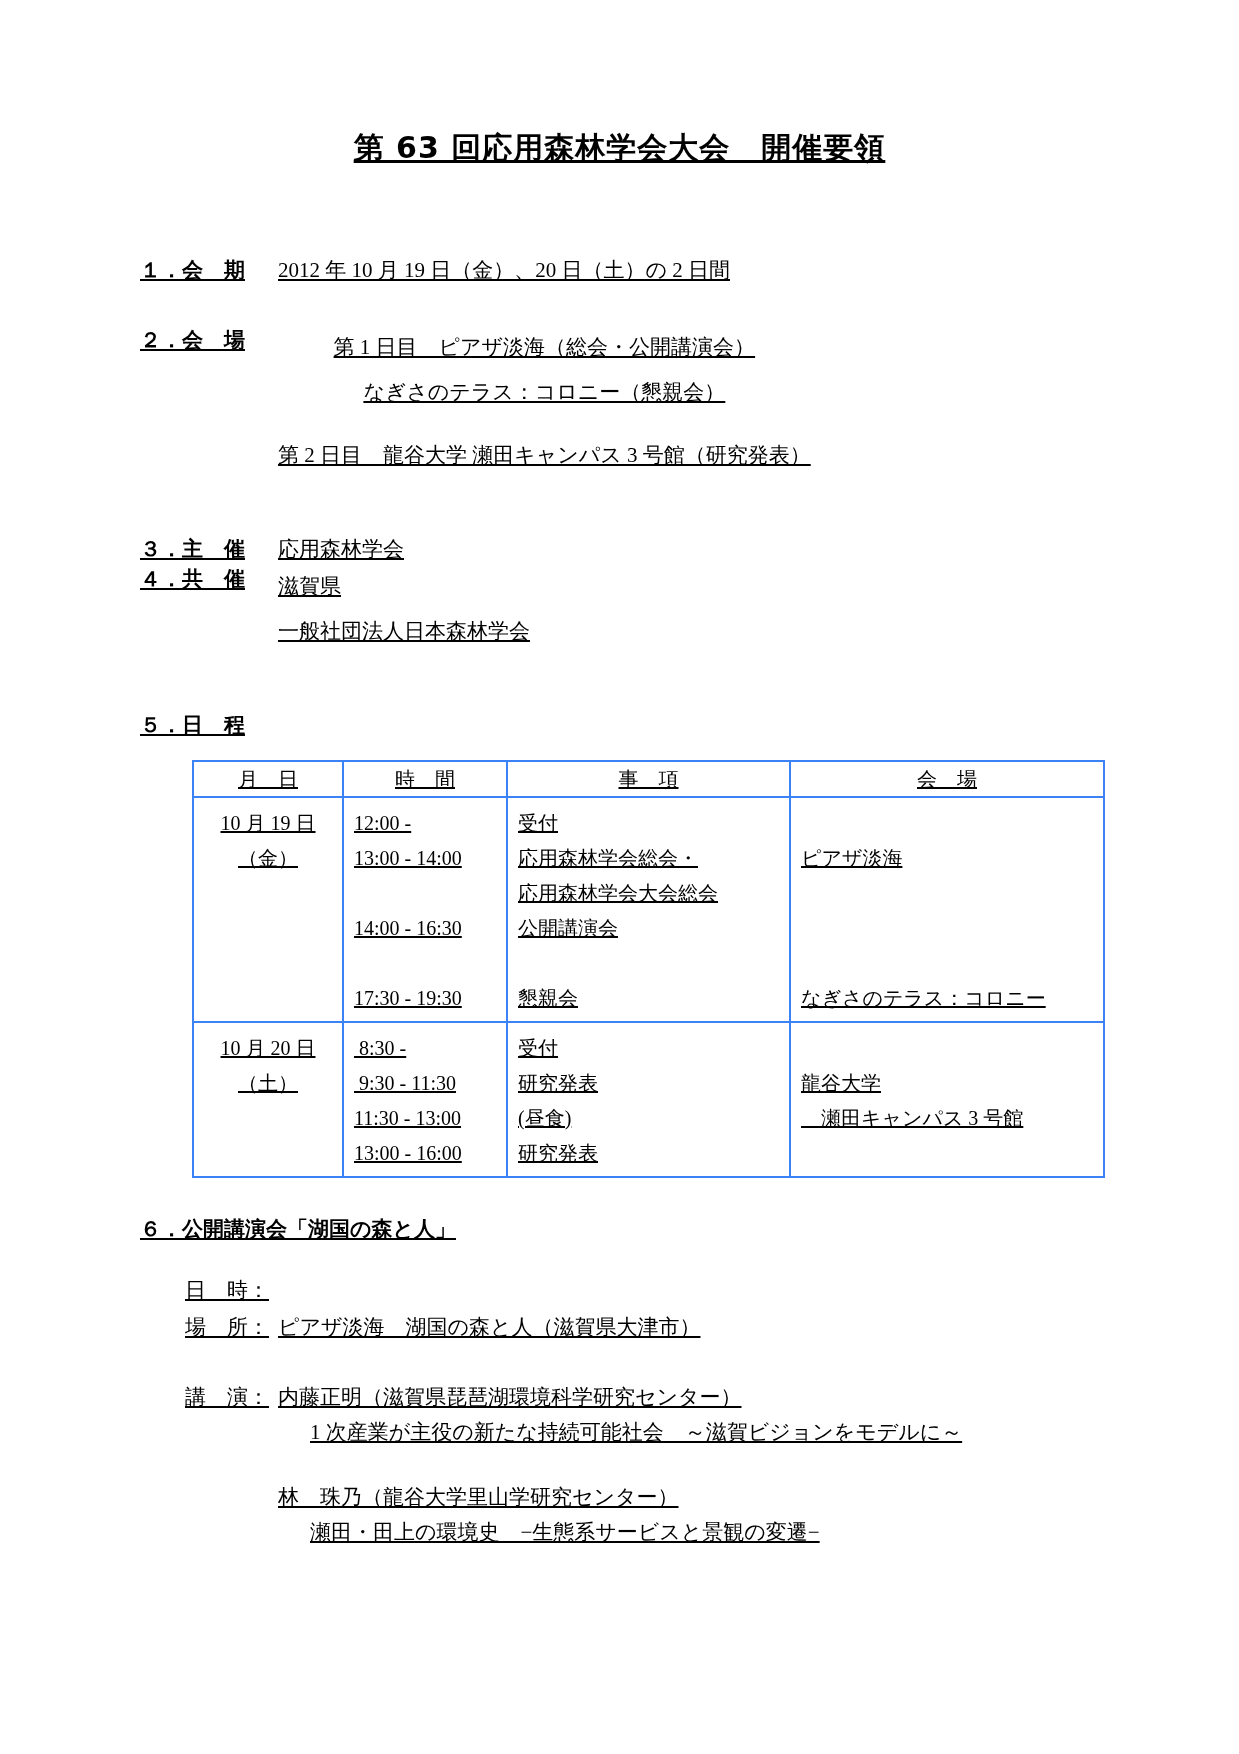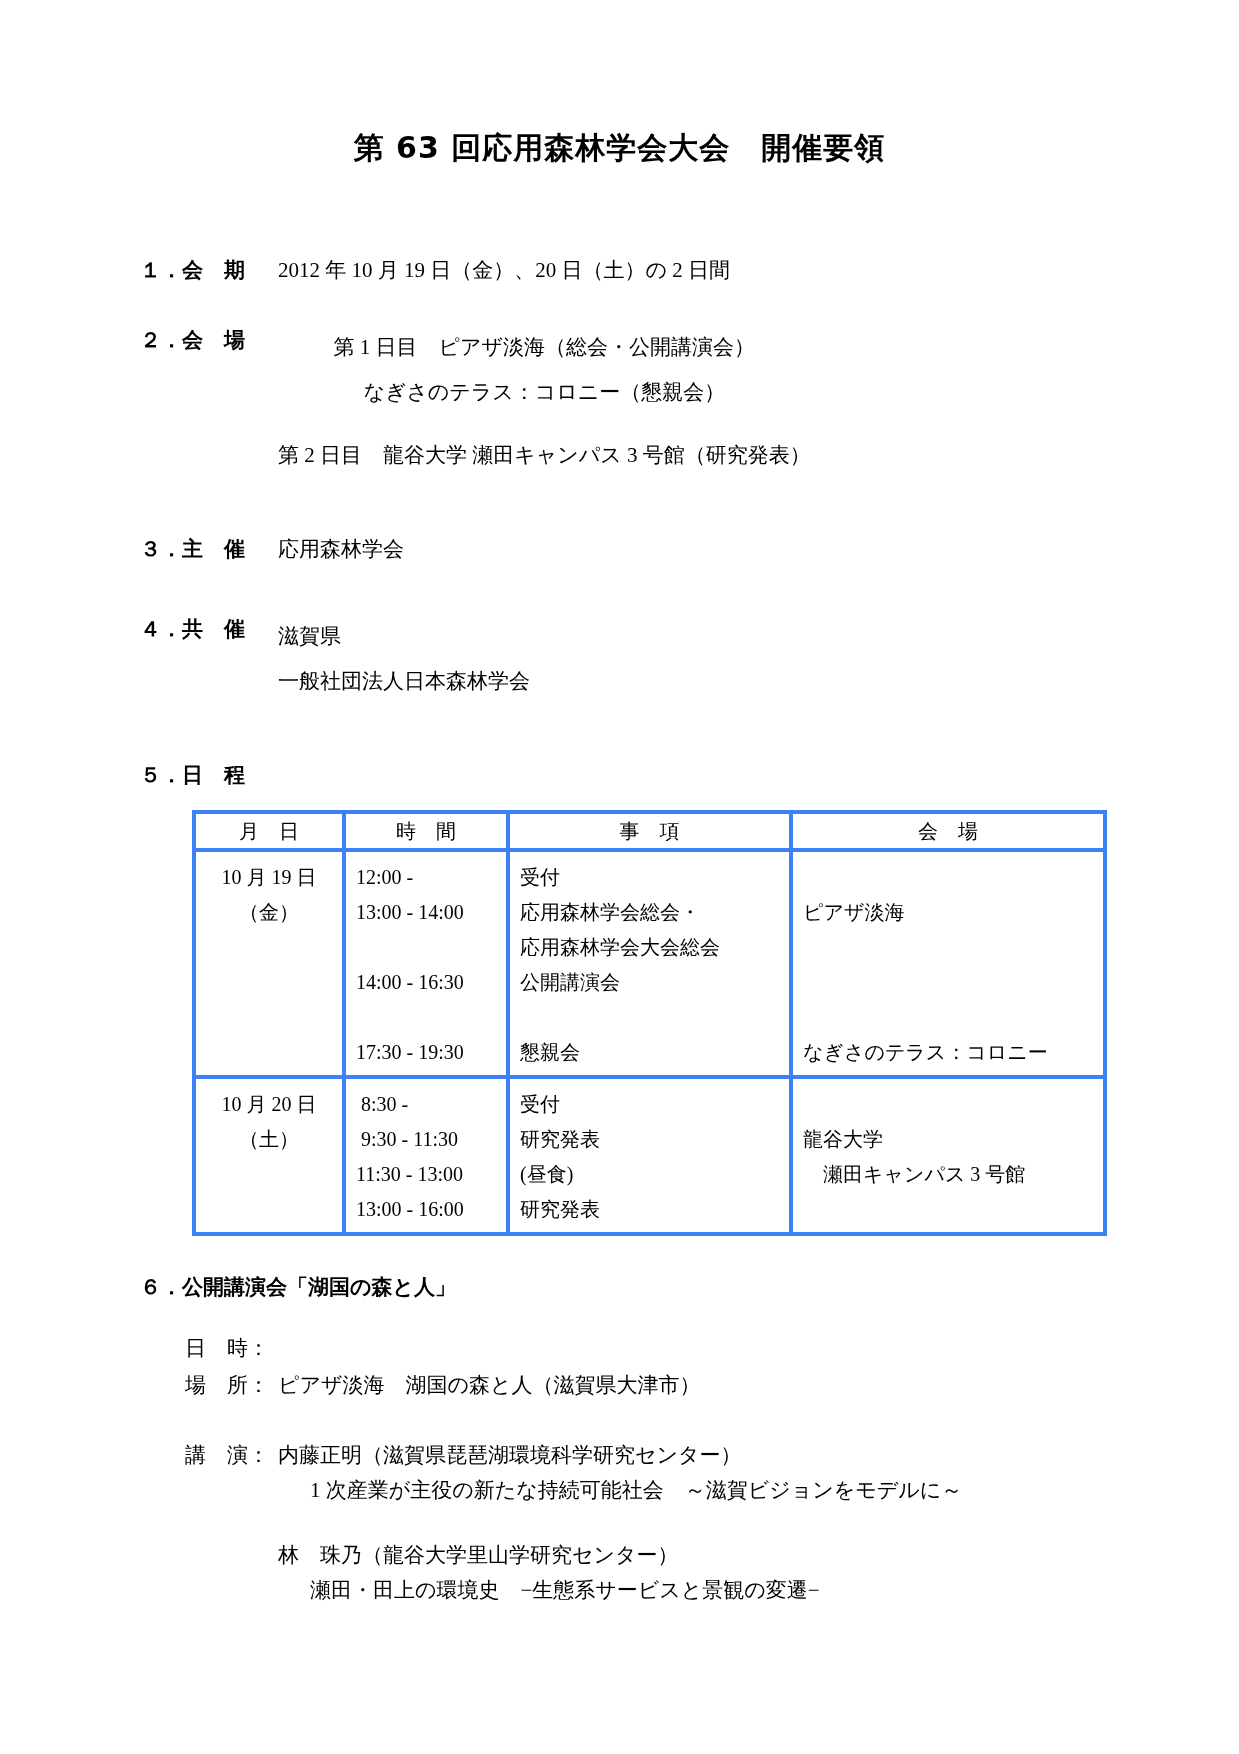--- a/index.html
+++ b/index.html
@@ -4,20 +4,21 @@
 <style>
   html, body { margin:0; padding:0; background:#ffffff; }
   .page {
     position: relative;
     width: 1239px;
     height: 1754px;
     background: #ffffff;
     color: #000000;
     font-family: "Liberation Serif", serif;
     overflow: hidden;
+    text-decoration: underline;
   }
   .doc-title {
     margin: 0;
     padding-top: 128px;
     text-align: center;
     font-family: "DejaVu Sans", sans-serif;
     font-weight: bold;
     font-size: 30px;
     letter-spacing: 1px;
   }
@@ -37,33 +38,33 @@
   }
   .sec-body { font-size: 21px; line-height: 30px; white-space: pre; }
   .kaijo-line { line-height: 45px; white-space: pre; text-align: center; }
   .kaijo-line.indent { }
   .kaijo-line.day2 { margin-top: 18px; }
   .kyosai-line { line-height: 45px; white-space: pre; }
 
   #sec-kaiki  { margin-top: 86px; }
   #sec-kaijo  { margin-top: 40px; }
   #sec-shusai { margin-top: 56px; }
-  #sec-kyosai { margin-top: 50px; }
+  #sec-kyosai { }
   #sec-nittei { margin-top: 56px; }
 
   table.schedule {
     border-collapse: collapse;
     margin-top: 20px;
     margin-left: 52px;
     table-layout: fixed;
     width: 911px;
     font-size: 20px;
   }
   table.schedule, table.schedule th, table.schedule td {
-    border: 4px solid #3b82f6;
+    border: 2px solid #3b82f6;
   }
   table.schedule th {
     font-weight: normal;
     font-size: 20px;
     line-height: 34px;
     padding: 0;
     text-align: center;
     white-space: pre;
   }
   table.schedule td {

